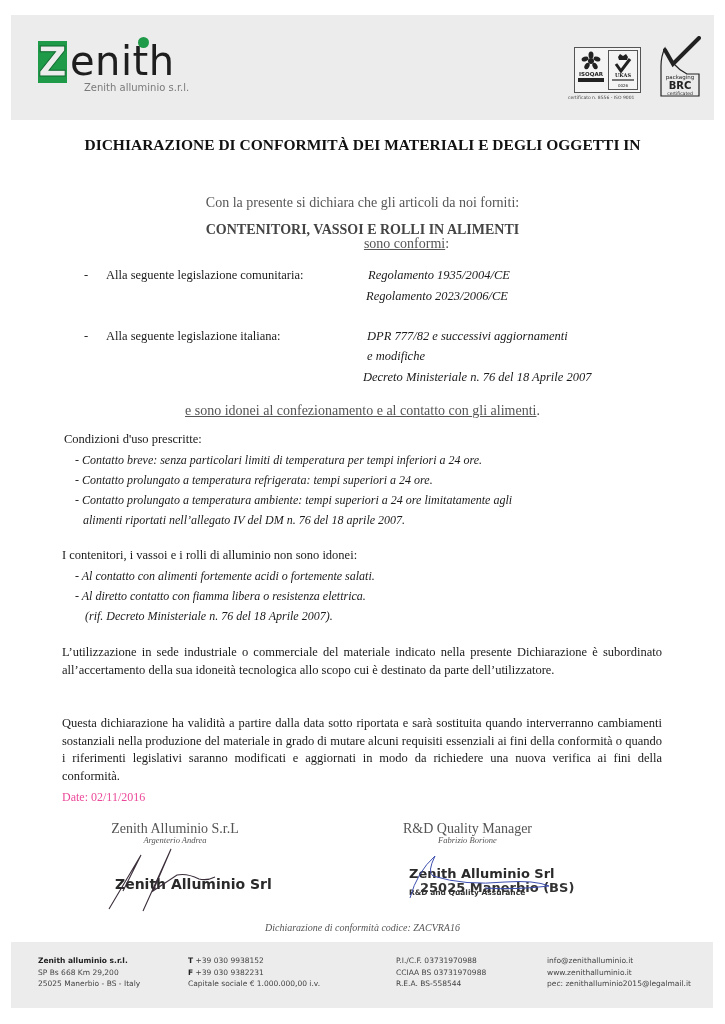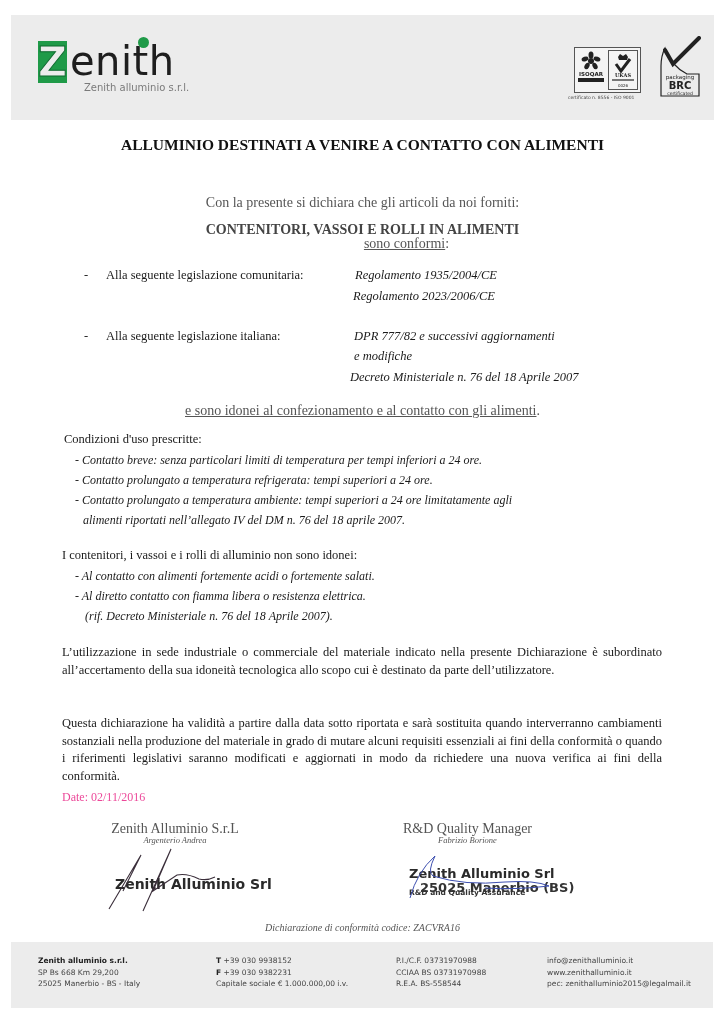--- a/index.html
+++ b/index.html
@@ -22,21 +22,21 @@
   #cert-isoqar { left:577px; top:50px; width:28px; height:38px; }
   #cert-ukas { left:608px; top:50px; width:28px; height:38px; border:1px solid #555; }
   #cert-caption { left:568px; top:95px; font-family:"DejaVu Sans", sans-serif; font-size:4.5px; color:#444; white-space:nowrap; }
   #brc { left:659px; top:36px; width:44px; height:63px; }
 
   
   .title { left:40px; width:645px; text-align:center; font-weight:bold; font-size:15.5px; line-height:20px; color:#111; top:135px; }
   .center-text { width:725px; left:0; text-align:center; font-size:14px; color:#555; }
   .u { text-decoration:underline; }
   .row-label { font-size:12.5px; color:#1a1a1a; }
-  .ital { font-style:italic; font-size:12.5px; color:#1a1a1a; }
+  .ital { font-style:italic; font-size:12.5px; color:#1a1a1a;margin-left:13px; }
   .para { left:62px; width:600px; font-size:12.5px; line-height:17.5px; text-align:justify; color:#1a1a1a; }
   .cond-item { font-style:italic; font-size:12px; color:#1a1a1a; white-space:nowrap; }
 
   
   .sig-title { font-size:14px; color:#555; text-align:center; }
   .sig-name { font-size:8.5px; font-style:italic; color:#555; text-align:center; }
   .stamp1 { font-family:"DejaVu Sans", sans-serif; font-weight:bold; font-size:13px; color:#2a2a2a; white-space:nowrap; }
   .stamp2 { font-family:"DejaVu Sans", sans-serif; font-weight:bold; color:#333; white-space:nowrap; }
 
   
@@ -79,21 +79,21 @@
 
 <svg id="brc" class="abs" viewBox="0 0 44 63">
   <path d="M6 12 Q2 20 2 30 L2 60 L40 60 L40 38 L28 38 Q12 30 6 12 Z" fill="none" stroke="#222" stroke-width="1.2"></path>
   <path d="M6 14 L14 28 L40 2" stroke="#222" stroke-width="4" fill="none" stroke-linecap="round"></path>
   <text x="21" y="43" text-anchor="middle" font-family="DejaVu Sans, sans-serif" font-size="5.5" fill="#222">packaging</text>
   <text x="21" y="53" text-anchor="middle" font-family="DejaVu Sans, sans-serif" font-size="10" font-weight="bold" fill="#222">BRC</text>
   <text x="21" y="59" text-anchor="middle" font-family="DejaVu Sans, sans-serif" font-size="4.5" fill="#222">certificated</text>
 </svg>
 
 <div class="abs title">
-  <div>ALLUMINIO DESTINATI A VENIRE A CONTATTO CON ALIMENTI</div>
+  <div>DICHIARAZIONE DI CONFORMITÀ DEI MATERIALI E DEGLI OGGETTI IN</div>
 </div>
 
 <div class="abs center-text" style="top:195px;">Con la presente si dichiara che gli articoli da noi forniti:</div>
 <div class="abs center-text" style="top:222px; font-weight:bold; color:#444;">CONTENITORI, VASSOI E ROLLI IN ALIMENTI</div>
 <div class="abs center-text" style="top:236px;padding-left:44px;"><span class="u">sono conformi</span><span>:</span></div>
 
 <div class="abs row-label" style="left:84px; top:268px;">-</div>
 <div class="abs row-label" style="left:106px; top:268px;">Alla seguente legislazione comunitaria:</div>
 <div class="abs ital" style="left:355px; top:268px;">Regolamento 1935/2004/CE</div>
 <div class="abs ital" style="left:353px; top:289px;">Regolamento 2023/2006/CE</div>
@@ -139,21 +139,21 @@
 </svg>
 
 <div class="abs" style="left:0; width:725px; top:922px; text-align:center; font-size:10px; font-style:italic; color:#555;">Dichiarazione di conformità codice: ZACVRA16</div>
 
 <div id="footer" class="abs"></div>
 <div class="abs fcol" style="left:38px; top:955px;">
   <div><b>Zenith alluminio s.r.l.</b></div>
   <div>SP Bs 668 Km 29,200</div>
   <div>25025 Manerbio - BS - Italy</div>
 </div>
-<div class="abs fcol" style="left:216px; top:955px;">
+<div class="abs fcol" style="left:188px; top:955px;">
   <div><b>T</b><span> +39 030 9938152</span></div>
   <div><b>F</b><span> +39 030 9382231</span></div>
   <div>Capitale sociale € 1.000.000,00 i.v.</div>
 </div>
 <div class="abs fcol" style="left:396px; top:955px;">
   <div>P.I./C.F. 03731970988</div>
   <div>CCIAA BS 03731970988</div>
   <div>R.E.A. BS-558544</div>
 </div>
 <div class="abs fcol" style="left:547px; top:955px;">

